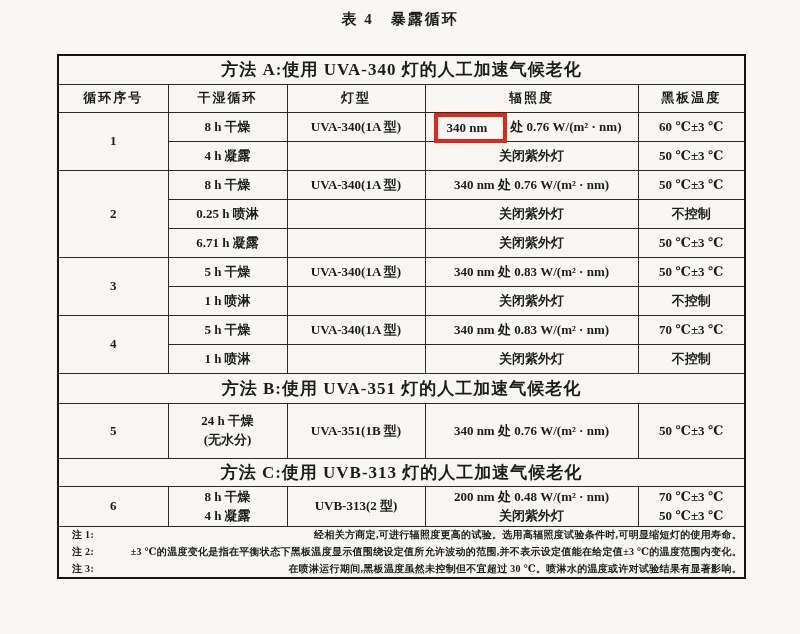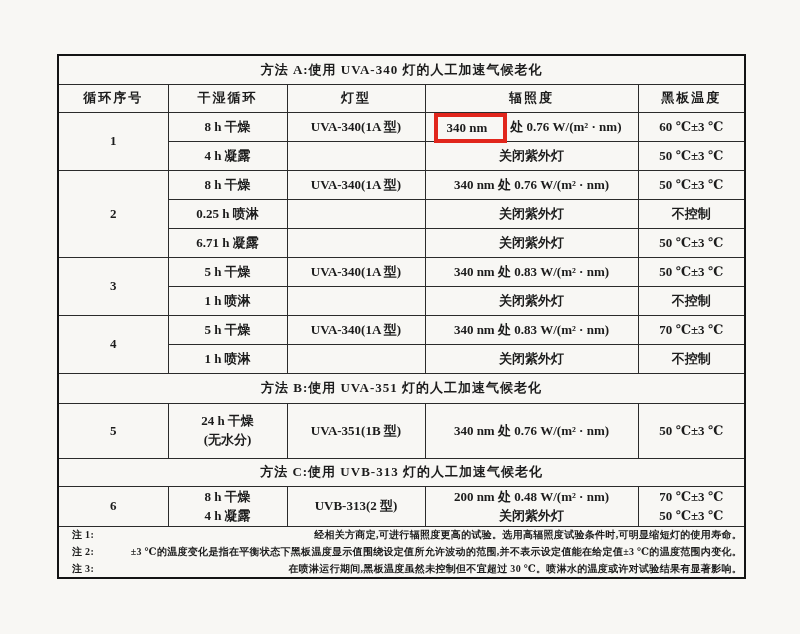--- a/index.html
+++ b/index.html
@@ -43,21 +43,21 @@
     vertical-align: middle;
     padding: 0 2px;
     line-height: 1.25;
   }
   table.exp-table {
     border: 2px solid #141414;
   }
   td.section-header {
     height: 29px;
     font-weight: 700;
-    font-size: 13px;
+    font-size: 17px;
     letter-spacing: 1px;
   }
   td.col-header {
     height: 27px;
     font-weight: 700;
     letter-spacing: 2px;
   }
   td.r { height: 28px; }
   td.tall-row { height: 54px; }
   td.mid-row { height: 39px; }
@@ -90,20 +90,21 @@
   .note .note-text {
     flex: 1 1 auto;
     text-align: right;
   }
 </style>
 </head>
 <body>
 
 <div class="page">
 
+  <div class="doc-title">表 4　暴露循环</div>
 
   <table class="exp-table">
     <colgroup>
       <col style="width:110px">
       <col style="width:119px">
       <col style="width:138px">
       <col style="width:213px">
       <col style="width:107px">
     </colgroup>
 

